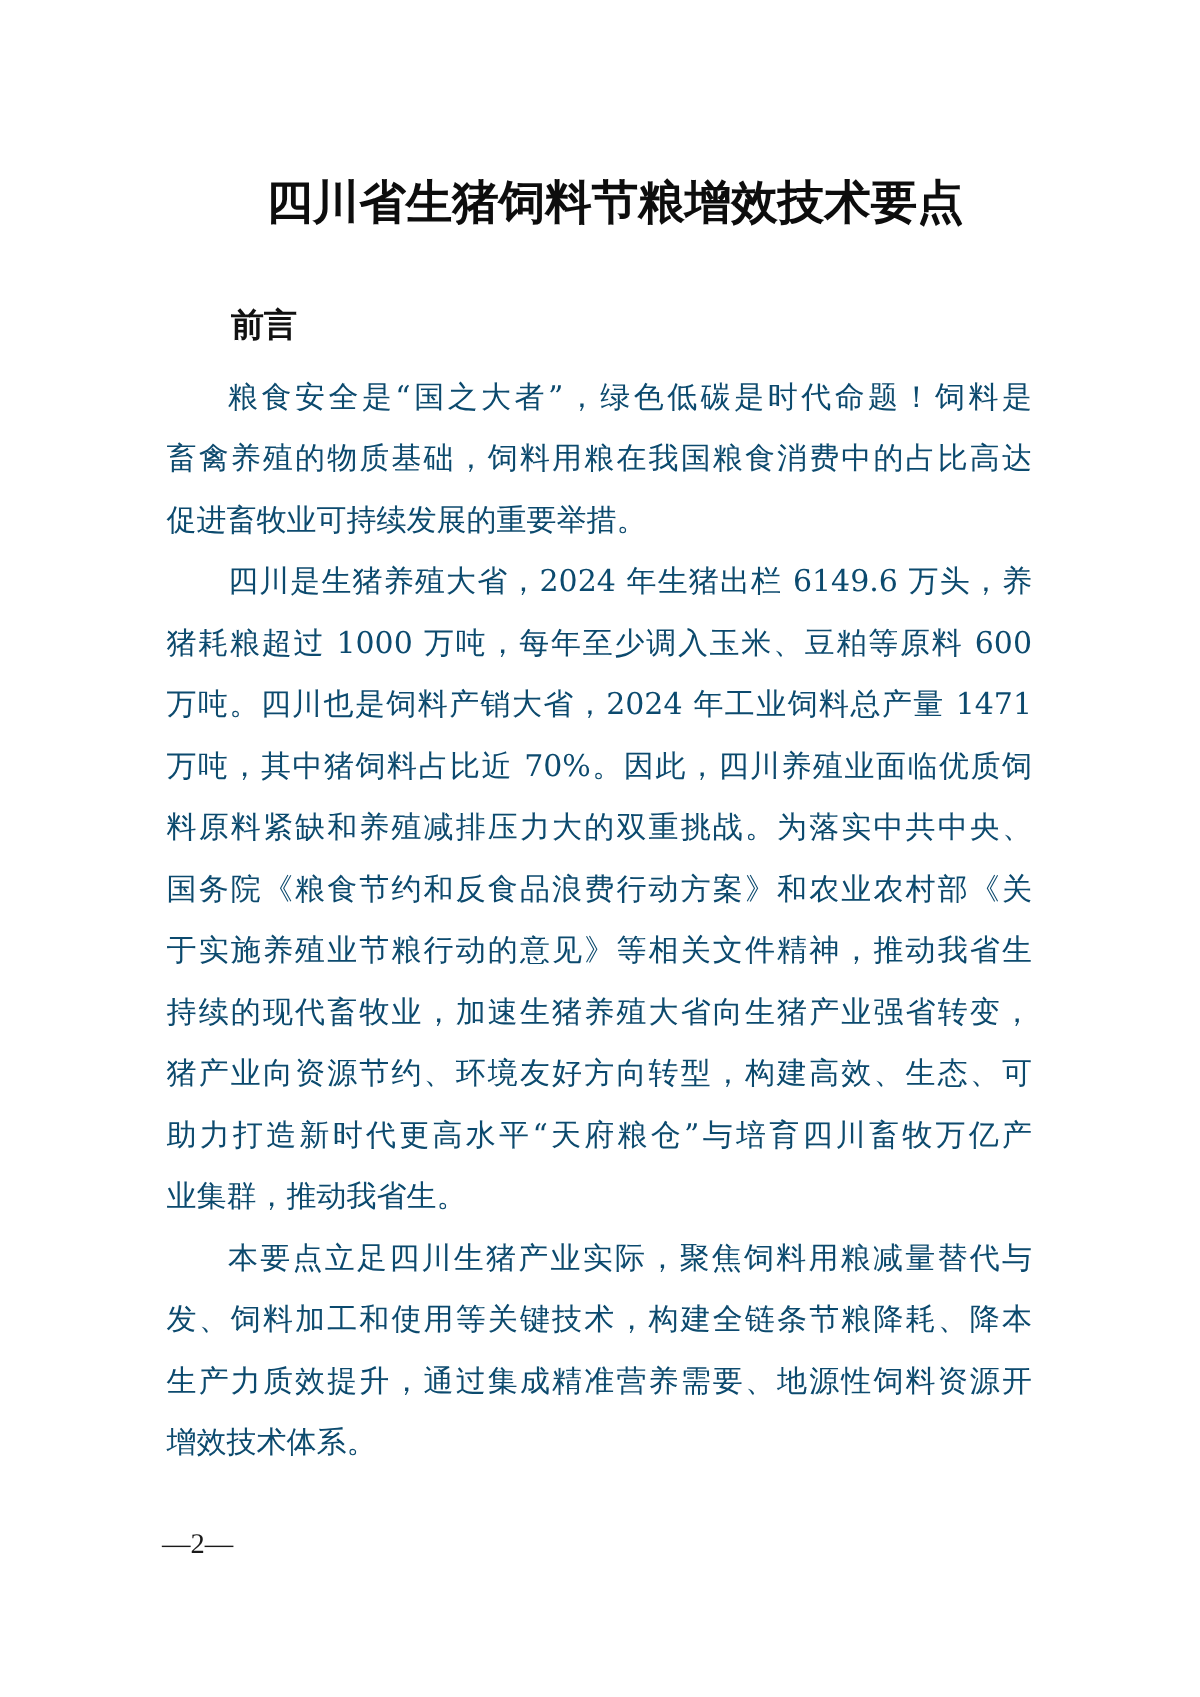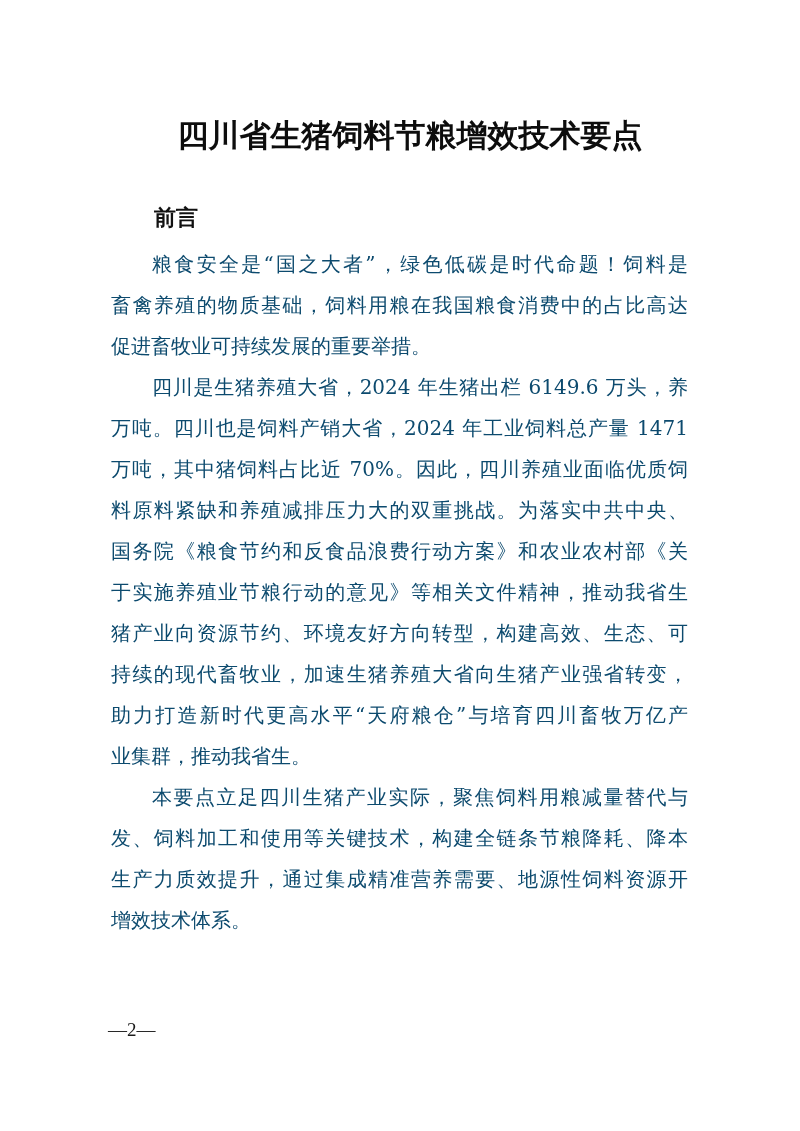--- a/index.html
+++ b/index.html
@@ -87,27 +87,28 @@
 
   <div class="section-heading">前言</div>
 
   <div class="body-text">
 
     <div class="line indent">粮食安全是“国之大者”，绿色低碳是时代命题！饲料是</div>
     <div class="line">畜禽养殖的物质基础，饲料用粮在我国粮食消费中的占比高达</div>
     <div class="line last">促进畜牧业可持续发展的重要举措。</div>
 
     <div class="line indent">四川是生猪养殖大省，2024 年生猪出栏 6149.6 万头，养</div>
+    <div class="line">猪耗粮超过 1000 万吨，每年至少调入玉米、豆粕等原料 600</div>
     <div class="line">万吨。四川也是饲料产销大省，2024 年工业饲料总产量 1471</div>
     <div class="line">万吨，其中猪饲料占比近 70%。因此，四川养殖业面临优质饲</div>
     <div class="line">料原料紧缺和养殖减排压力大的双重挑战。为落实中共中央、</div>
     <div class="line">国务院《粮食节约和反食品浪费行动方案》和农业农村部《关</div>
     <div class="line">于实施养殖业节粮行动的意见》等相关文件精神，推动我省生</div>
+    <div class="line">持续的现代畜牧业，加速生猪养殖大省向生猪产业强省转变，</div>
     <div class="line">猪产业向资源节约、环境友好方向转型，构建高效、生态、可</div>
-    <div class="line">持续的现代畜牧业，加速生猪养殖大省向生猪产业强省转变，</div>
     <div class="line">助力打造新时代更高水平“天府粮仓”与培育四川畜牧万亿产</div>
     <div class="line last">业集群，推动我省生。</div>
 
     <div class="line indent">本要点立足四川生猪产业实际，聚焦饲料用粮减量替代与</div>
     <div class="line">发、饲料加工和使用等关键技术，构建全链条节粮降耗、降本</div>
     <div class="line">生产力质效提升，通过集成精准营养需要、地源性饲料资源开</div>
     <div class="line last">增效技术体系。</div>
 
   </div>
 

